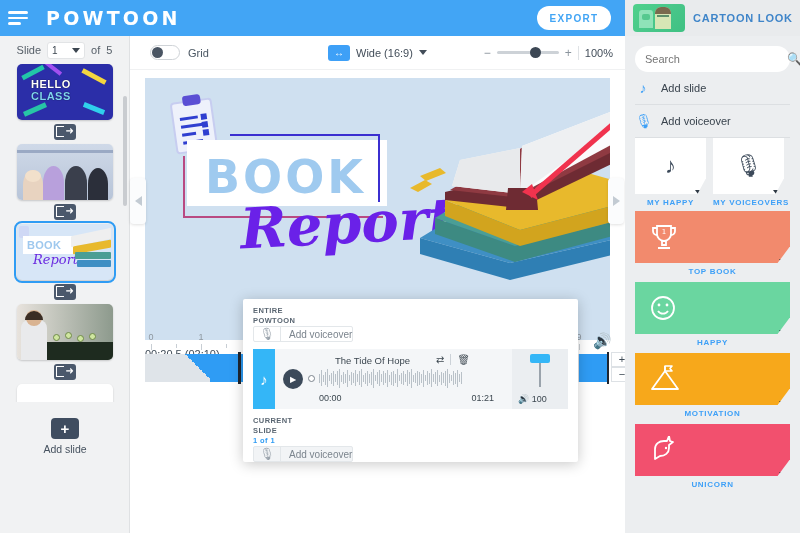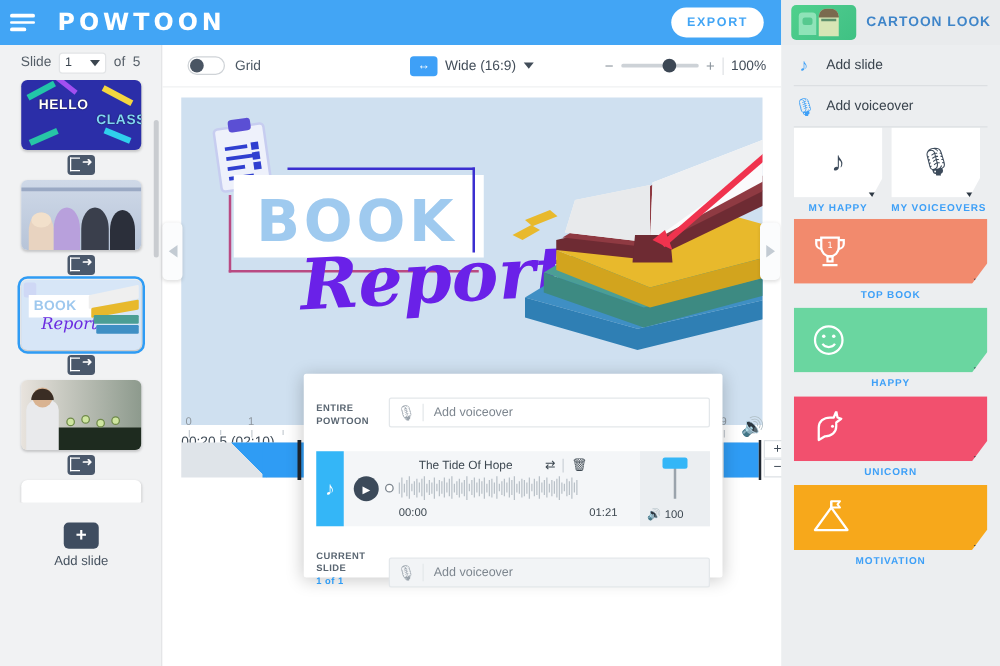--- a/index.html
+++ b/index.html
@@ -76,21 +76,21 @@
   .add-btn { width:28px; height:21px; background:#3f4d60; border-radius:4px;
              color:#fff; font-size:15px; line-height:21px; text-align:center;
              font-weight:bold; }
   .add-label { font-size:10.5px; color:#46525f; }
 
   
   .th1 { background:#2b2ea8; }
   .th1 .hl{ position:absolute;left:14px;top:14px;color:#fff;font-size:11px;
             font-weight:bold;letter-spacing:.5px;line-height:12px;
             text-shadow:0 0 1px #000;}
-  .th1 .hl b{color:#7fd4f5;display:block;margin-left:46px;}
+  .th1 .hl b{color:#7fd4f5;display:block;}
   .th1 .d1{position:absolute;left:4px;top:6px;width:24px;height:5px;background:#22c6a8;
            transform:rotate(-28deg);}
   .th1 .d2{position:absolute;right:6px;top:10px;width:26px;height:5px;background:#f4d63f;
            transform:rotate(28deg);}
   .th1 .d3{position:absolute;left:6px;bottom:8px;width:24px;height:5px;background:#27c5a6;
            transform:rotate(-24deg);}
   .th1 .d4{position:absolute;right:8px;bottom:9px;width:22px;height:5px;background:#2fd0ec;
            transform:rotate(22deg);}
   .th1 .d5{position:absolute;left:26px;top:2px;width:20px;height:4px;background:#a24ff0;
            transform:rotate(38deg);}
@@ -230,21 +230,21 @@
                  cursor:pointer; }
 
   
   .dialog { position:absolute; left:243px; top:299px; width:335px; height:163px;
             background:#fff; box-shadow:0 2px 14px rgba(0,0,0,.22); border-radius:2px; }
   .dlg-head { height:21px; background:#edf0f3; display:flex; align-items:center;
               padding:0 8px; position:relative; }
   .dlg-title { font-size:10.5px; color:#2e3944; font-weight:bold; }
   .dlg-close { position:absolute; right:8px; top:3px; font-size:13px; color:#2e3944;
                cursor:pointer; line-height:14px; }
-  .dlg-row { display:flex; align-items:flex-end; padding:19px 10px; }
+  .dlg-row { display:flex; align-items:flex-start; padding:7px 10px;flex-direction:column; }
   .row-label { width:58px; font-size:7.5px; color:#5a6672; letter-spacing:.4px;
                line-height:10px; font-weight:bold; }
   .row-label .sub { color:#2f9cf4; font-weight:bold; font-size:7.5px; }
   .vo-input { flex:1; height:24px; border:1px solid #e3e7ea; border-radius:2px;
               display:flex; align-items:center; background:#fff; cursor:text; }
   .vo-input.grey { background:#f2f4f6; }
   .mic { width:26px; text-align:center; color:#9aa3ac; font-size:12px; }
   .vo-div { width:1px; height:14px; background:#e3e7ea; }
   .vo-ph { font-size:10px; color:#7c858e; margin-left:8px; }
 
@@ -619,20 +619,24 @@
       </div>
       <div class="vo-input grey">
         <div class="mic">🎙</div>
         <div class="vo-div"></div>
         <div class="vo-ph">Add voiceover</div>
       </div>
     </div>
   </div>
 
   <div class="rpanel">
+    <div class="search">
+      <input placeholder="Search" style="">
+      <span class="srch-ic">🔍</span>
+    </div>
 
     <div class="r-item">
       <span class="ic">♪</span>
       <span class="lb">Add slide</span>
     </div>
     <div class="r-item">
       <span class="ic">🎙</span>
       <span class="lb">Add voiceover</span>
     </div>
 
@@ -678,40 +682,40 @@
                 <circle cx="10" cy="11" r="1.4" fill="#fff"></circle>
                 <circle cx="18" cy="11" r="1.4" fill="#fff"></circle>
                 <path d="M9 17a6 6 0 0 0 10 0" fill="none" stroke="#fff" stroke-width="1.8"></path>
               </svg>
           </span>
           <span class="fold"></span>
         </div>
         <div class="card-lbl">HAPPY</div>
       </div>
       <div>
-        <div class="card-lg" style="background:#f2506e;margin-top:6px">
-          <span class="gl">
-            <svg width="30" height="28" viewBox="0 0 30 28">
-                <path d="M6 23V13c0-5 4-8 9-8h3l2-5 1 5 3 1-4 3v3c0 5-4 8-9 8z" fill="none" stroke="#fff" stroke-width="1.8" stroke-linejoin="round"></path>
-                <circle cx="17" cy="12" r="1.2" fill="#fff"></circle>
-              </svg>
-          </span>
-          <span class="fold"></span>
-        </div>
-        <div class="card-lbl">UNICORN</div>
-      </div>
-      <div>
         <div class="card-lg" style="background:#f7a81b;margin-top:6px">
           <span class="gl">
             <svg width="32" height="28" viewBox="0 0 32 28">
                 <path d="M3 24h26L16 6z" fill="none" stroke="#fff" stroke-width="1.8" stroke-linejoin="round"></path>
                 <path d="M16 6V1" stroke="#fff" stroke-width="1.8"></path>
                 <path d="M16 1h7l-2 2.5L23 6h-7z" fill="none" stroke="#fff" stroke-width="1.6" stroke-linejoin="round"></path>
               </svg>
           </span>
           <span class="fold"></span>
         </div>
         <div class="card-lbl">MOTIVATION</div>
       </div>
+      <div>
+        <div class="card-lg" style="background:#f2506e;margin-top:6px">
+          <span class="gl">
+            <svg width="30" height="28" viewBox="0 0 30 28">
+                <path d="M6 23V13c0-5 4-8 9-8h3l2-5 1 5 3 1-4 3v3c0 5-4 8-9 8z" fill="none" stroke="#fff" stroke-width="1.8" stroke-linejoin="round"></path>
+                <circle cx="17" cy="12" r="1.2" fill="#fff"></circle>
+              </svg>
+          </span>
+          <span class="fold"></span>
+        </div>
+        <div class="card-lbl">UNICORN</div>
+      </div>
     </div>
   </div>
 
 </div>
 
 </body></html>

